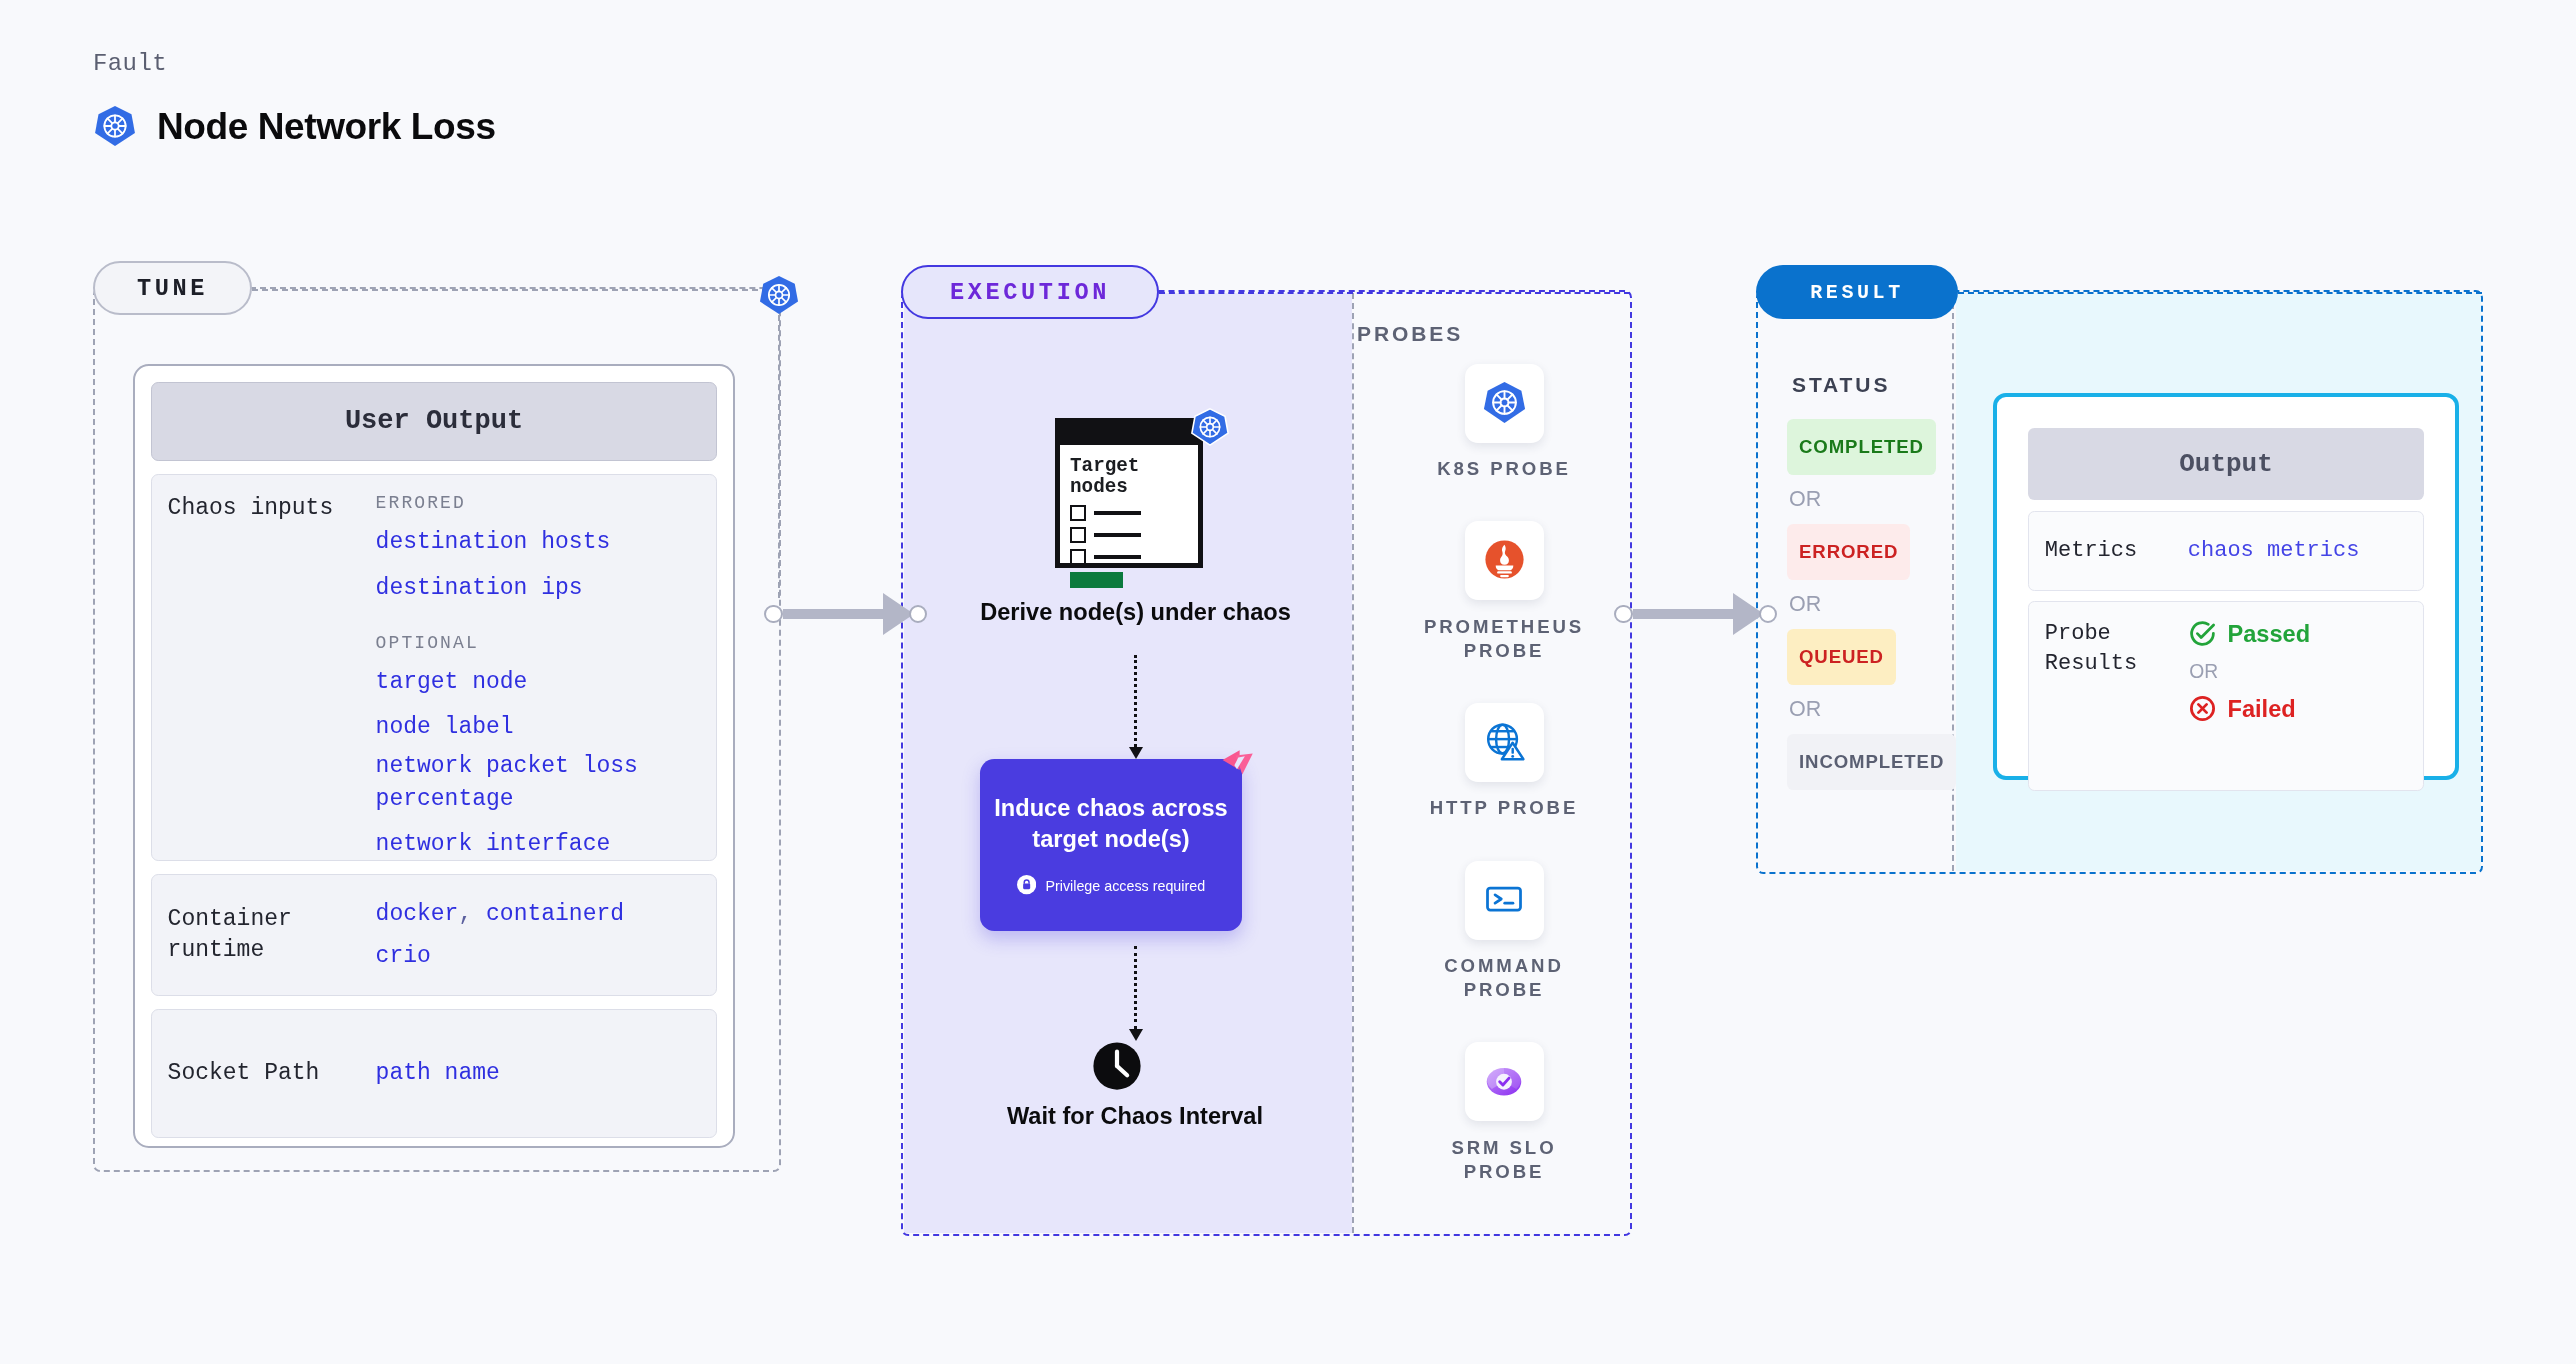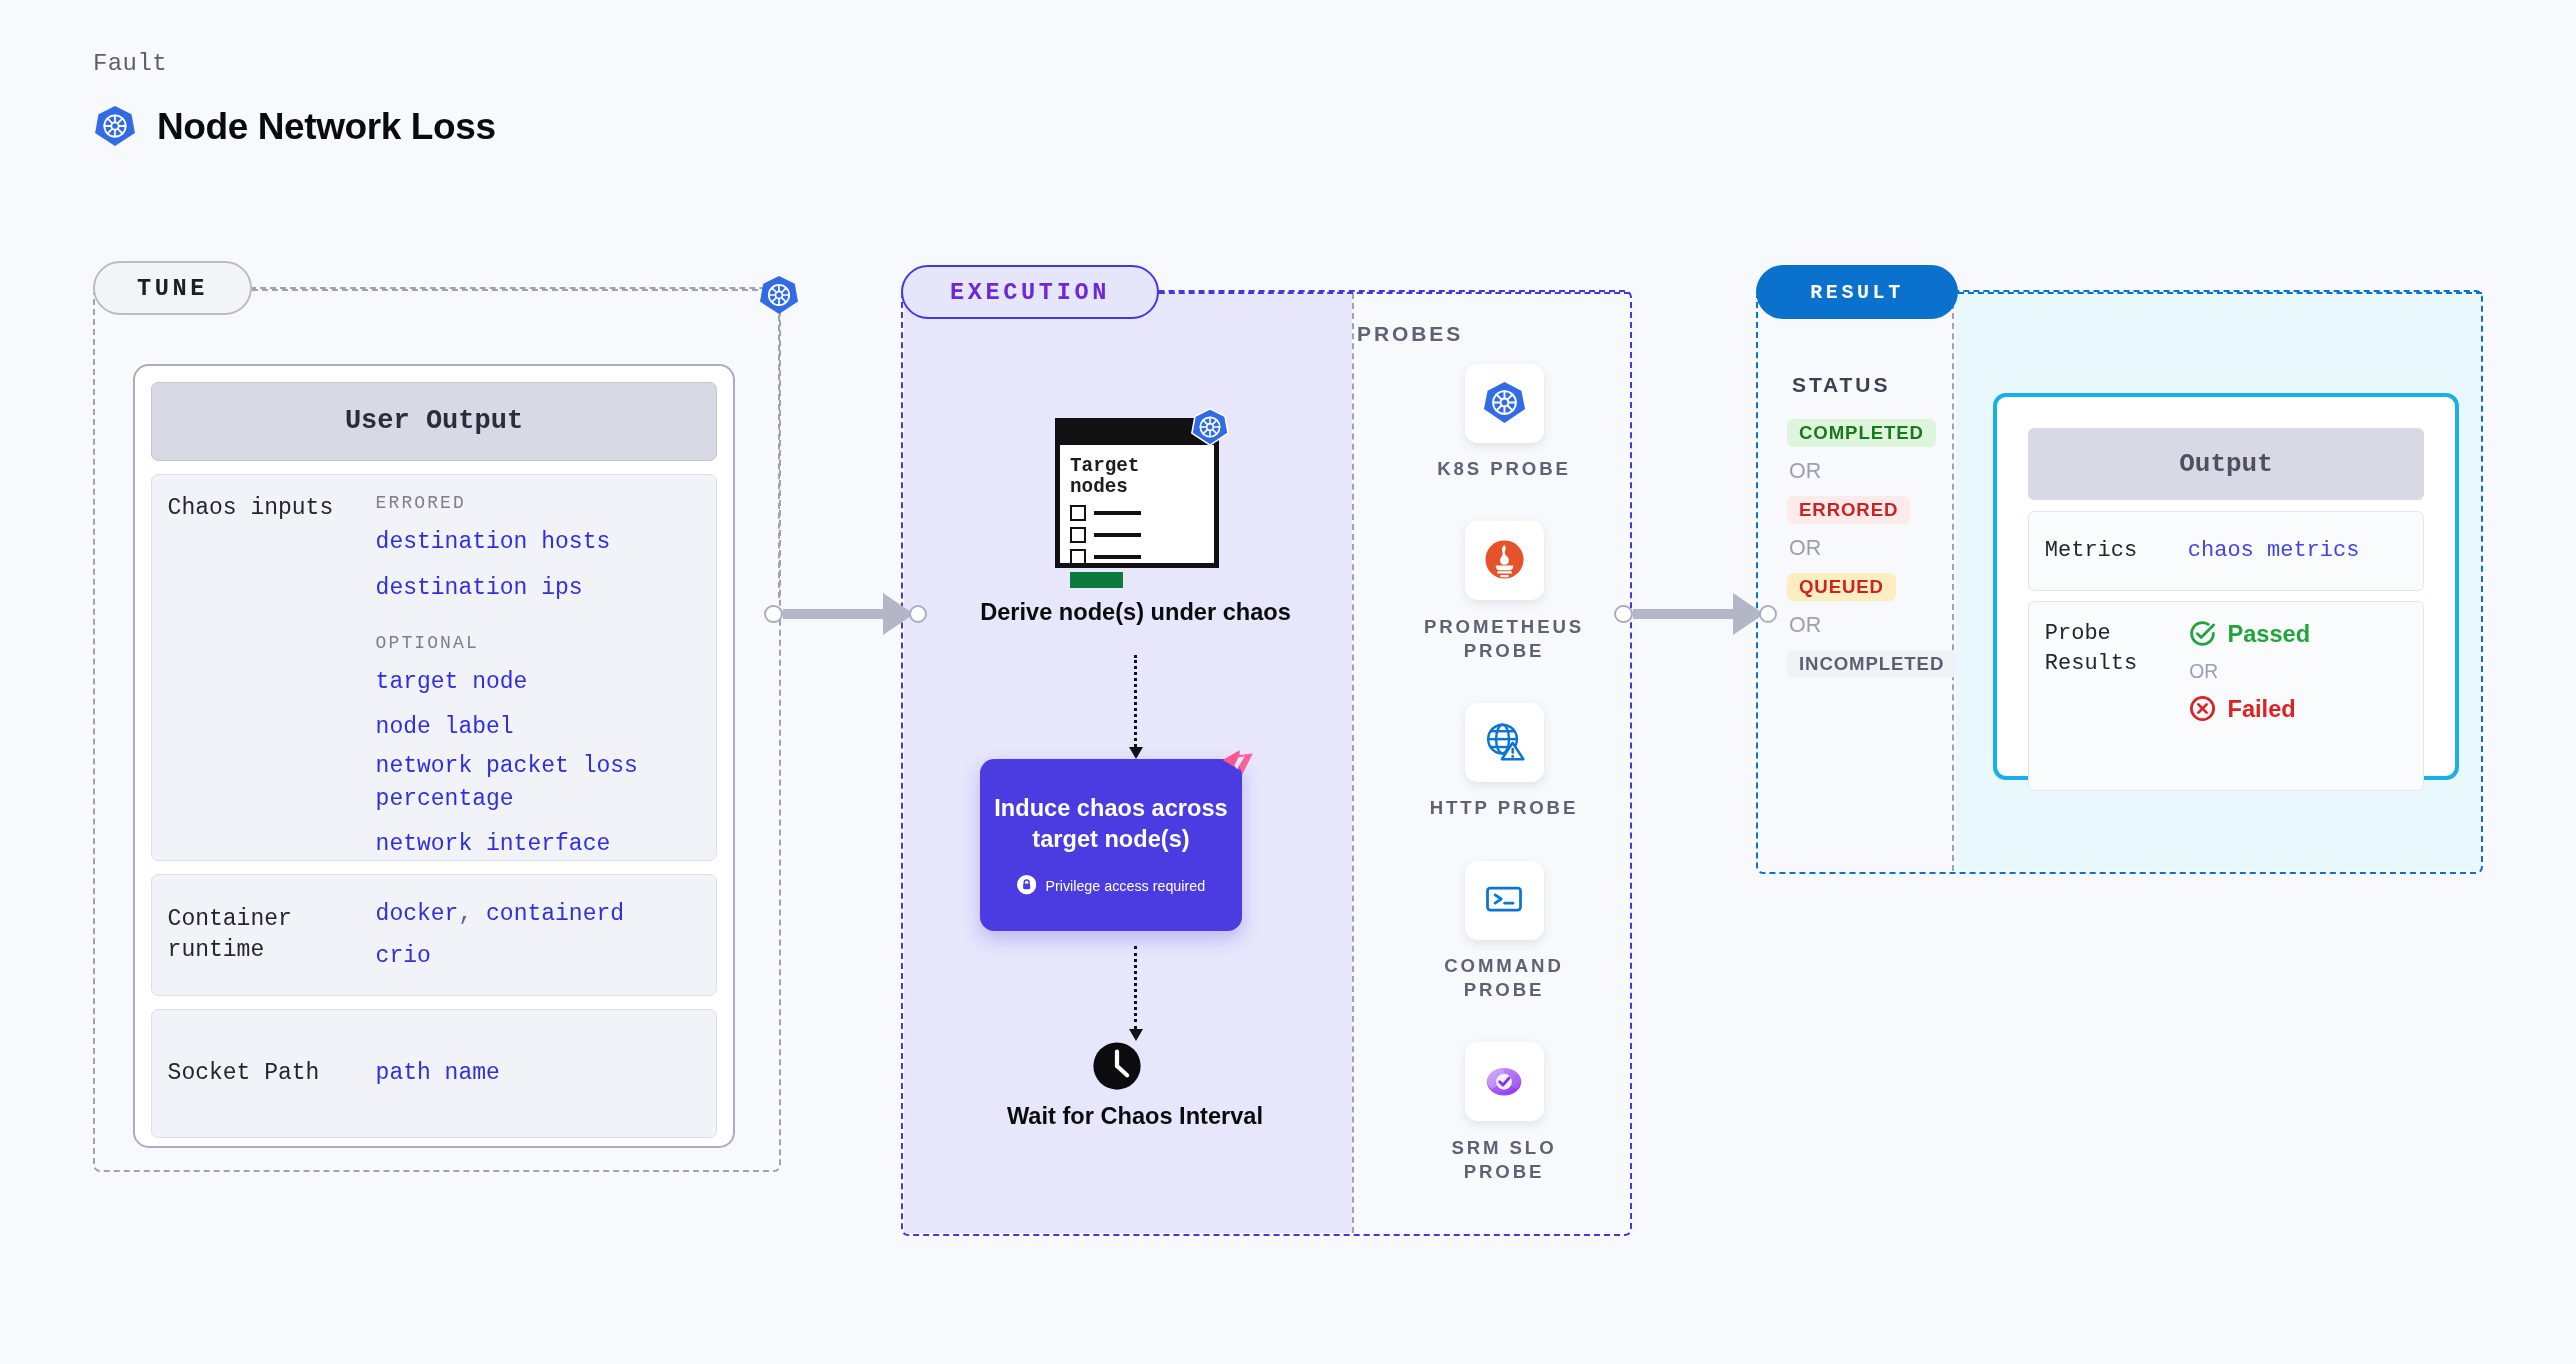--- a/index.html
+++ b/index.html
@@ -131,21 +131,21 @@
   .sep { color:#5b5f9e; }
   #chaos-group { height:387px; }
   #runtime-group { height:122px; align-items:center; }
   #socket-group { height:129px; align-items:center; }
 
   
   #target-nodes-ill {
     position:absolute; left:1055px; top:418px; width:161px; height:150px;
   }
   .tn-window {
-    position:absolute; left:0; top:0; width:164px; height:150px;
+    position:absolute; left:0; top:0; width:148px; height:150px;
     background:#ffffff; border:5px solid #111114;
   }
   .tn-titlebar { height:21.5px; background:#111114; }
   .tn-body { padding:11.5px 10px 0 10px; }
   .tn-heading {
     font-family:"Liberation Mono", monospace; font-weight:700;
     font-size:19.3px; color:#1b1d21; line-height:1.1;
   }
   .tn-row { display:flex; align-items:center; gap:8.6px; margin-top:6.4px; }
   .tn-check { width:15.8px; height:15.8px; border:2.9px solid #111114; }
@@ -209,21 +209,21 @@
     color:#5d6274; letter-spacing:2.9px; line-height:1.3;
   }
 
   
   #status-title {
     position:absolute; left:1792px; top:373px;
     font-size:21px; font-weight:700; color:#3c4152; letter-spacing:2.9px;
   }
   #status-list { position:absolute; left:1787px; top:419px; width:154px; }
   .badge {
-    display:inline-block; border-radius:6.4px; padding:3px 12px;
+    display:inline-block; border-radius:6.4px; padding:17px 12px;
     font-size:18.6px; font-weight:700; letter-spacing:0.9px;
   }
   .or-text { font-size:21.5px; color:#9a9fb2; margin:12px 0 12px 2.1px; }
 
   
   #output-card {
     position:absolute; left:1993px; top:393px; width:466px; height:387px;
     background:#ffffff; border:4.3px solid #19b0e8; border-radius:13px; padding:31px;
   }
   #output-header {

